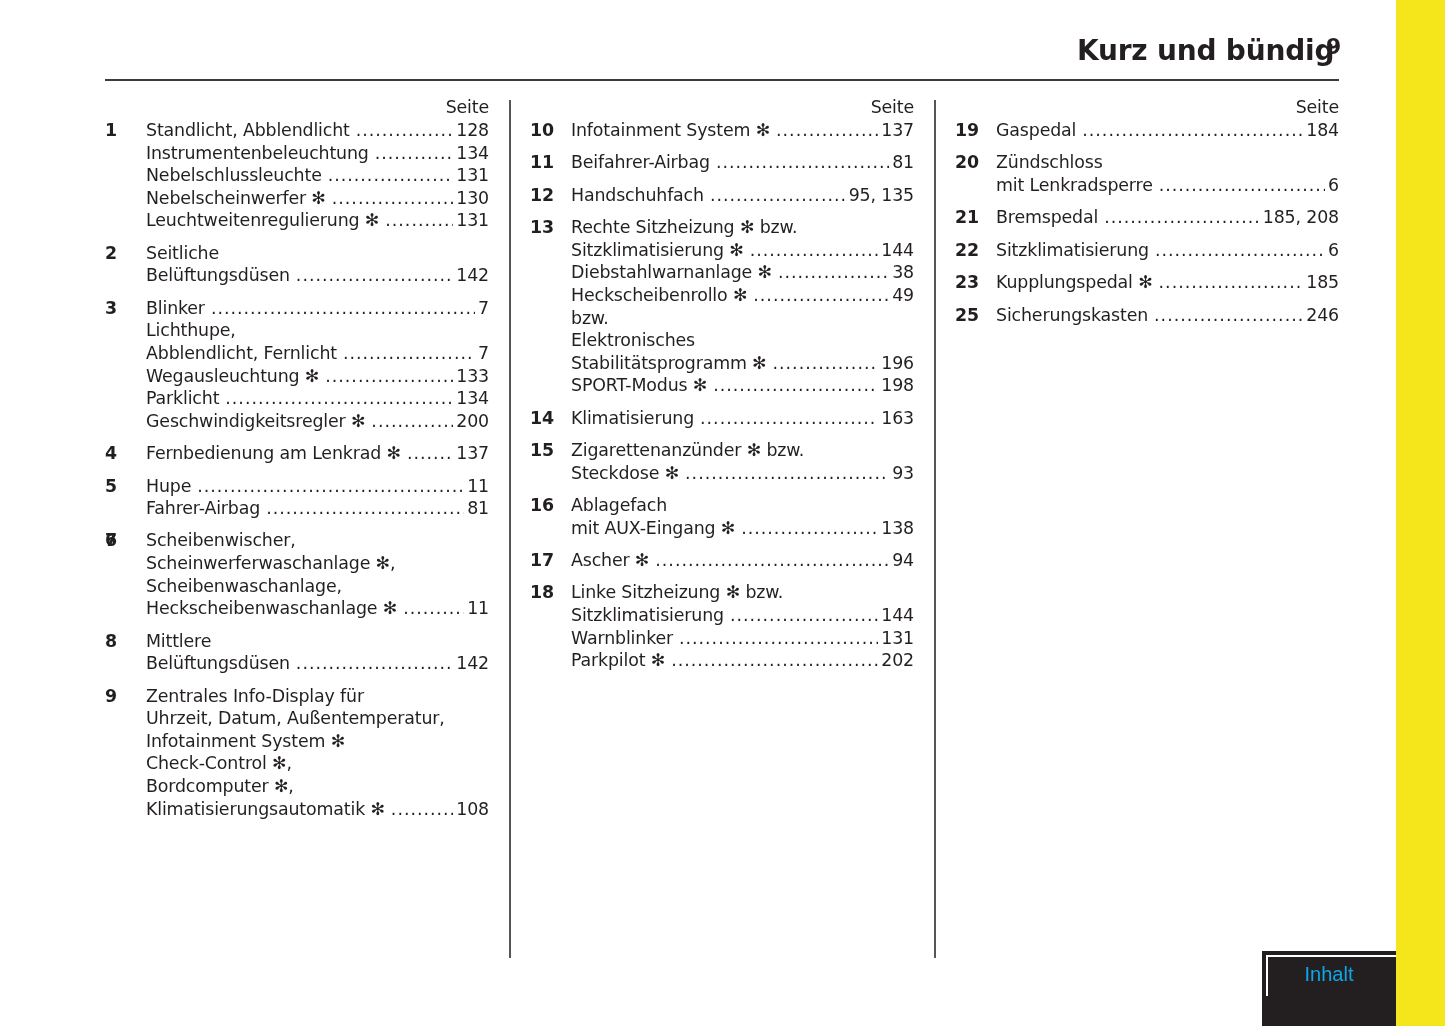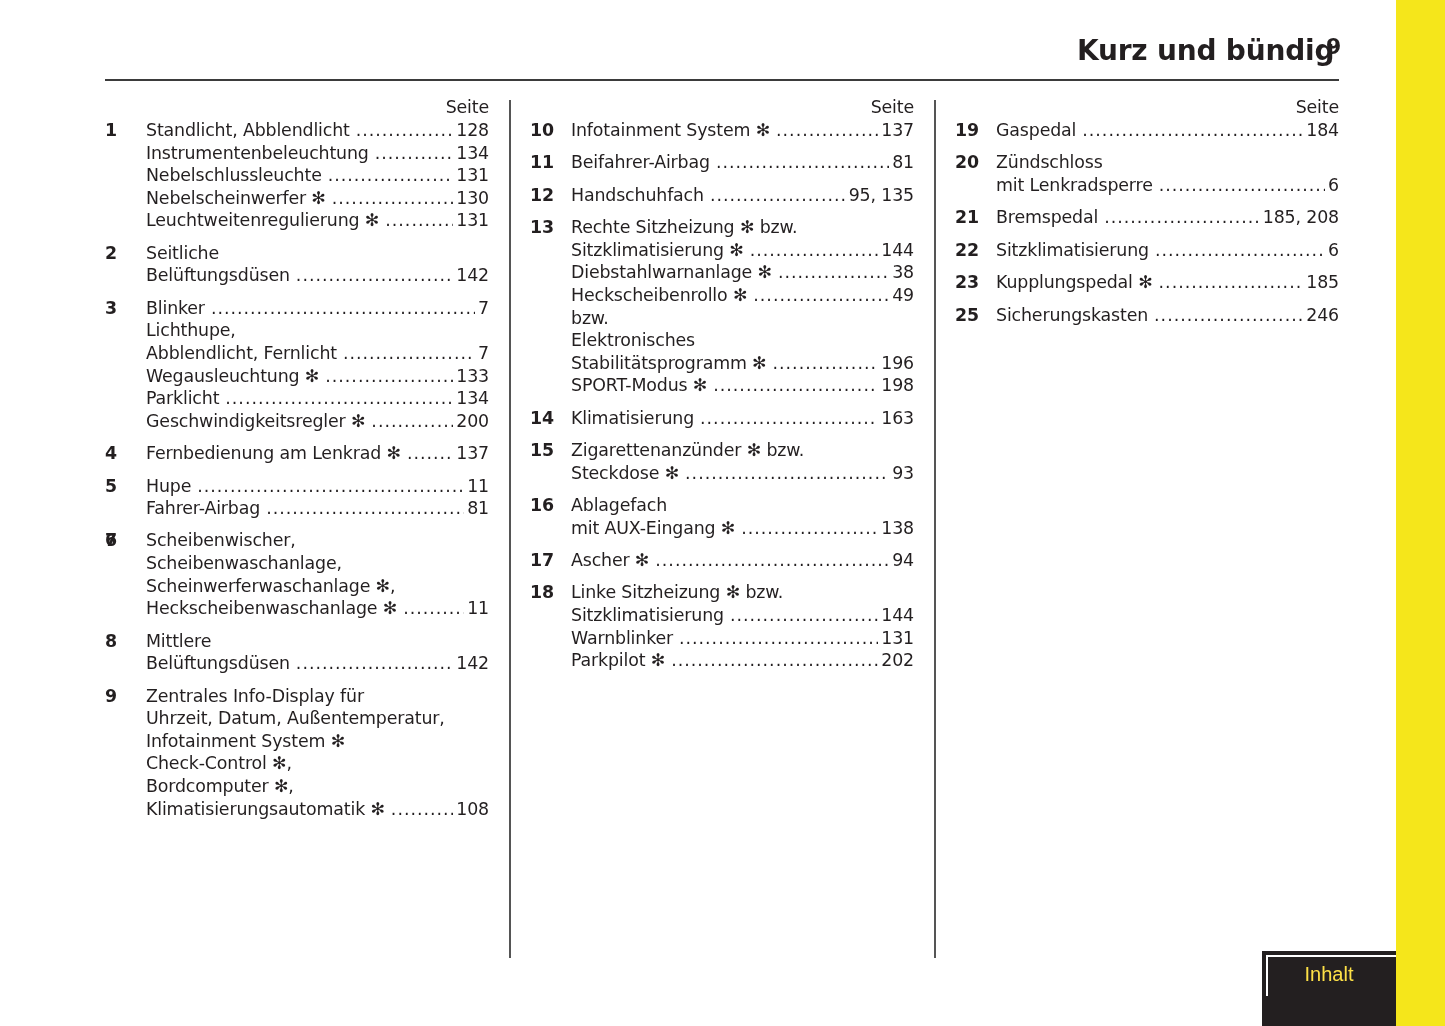--- a/index.html
+++ b/index.html
@@ -18,21 +18,21 @@
   .entry { position:relative; margin-bottom:9.8px; }
   .num { position:absolute; left:0; top:0; font-weight:bold; }
   .lines { margin-left:41px; }
   .line { display:flex; align-items:baseline; white-space:nowrap; height:22.6px; }
   .line .txt { flex:0 0 auto; }
   .line .dots { flex:1 1 auto; overflow:hidden; margin:0 3px 0 6px; color:#231f20; letter-spacing:1px; }
   .line .dots::before { content:"................................................................................................................................"; }
   .line .pg { flex:0 0 auto; text-align:left; }
   .inhalt-btn {
     position:absolute; left:1262px; top:951px; width:134px; height:75px;
-    background:#231f20; color:#fde047; font-family:"Liberation Sans", sans-serif; font-size:20px;
+    background:#231f20; color:#0ea5e9; font-family:"Liberation Sans", sans-serif; font-size:20px;
     box-sizing:border-box; cursor:pointer;
   }
   .inhalt-btn .frame { position:absolute; left:4px; top:4px; right:0; bottom:30px; border-left:2px solid #fff; border-top:2px solid #fff; }
   .inhalt-btn .label { position:absolute; left:0; right:0; top:12px; text-align:center; }
 </style>
 </head>
 <body>
 
 <div class="yellow-bar"></div>
 
@@ -149,24 +149,24 @@
     <div class="entry">
       <span class="num">6</span>
     </div>
     <div class="entry">
       <span class="num">7</span>
       <div class="lines">
         <div class="line">
           <span class="txt">Scheibenwischer,</span>
         </div>
         <div class="line">
+          <span class="txt">Scheinwerferwaschanlage ✻,</span>
+        </div>
+        <div class="line">
           <span class="txt">Scheibenwaschanlage,</span>
-        </div>
-        <div class="line">
-          <span class="txt">Scheinwerferwaschanlage ✻,</span>
         </div>
         <div class="line">
           <span class="txt">Heckscheibenwaschanlage ✻</span>
           <span class="dots"></span>
           <span class="pg">11</span>
         </div>
       </div>
     </div>
     <div class="entry">
       <span class="num">8</span>

